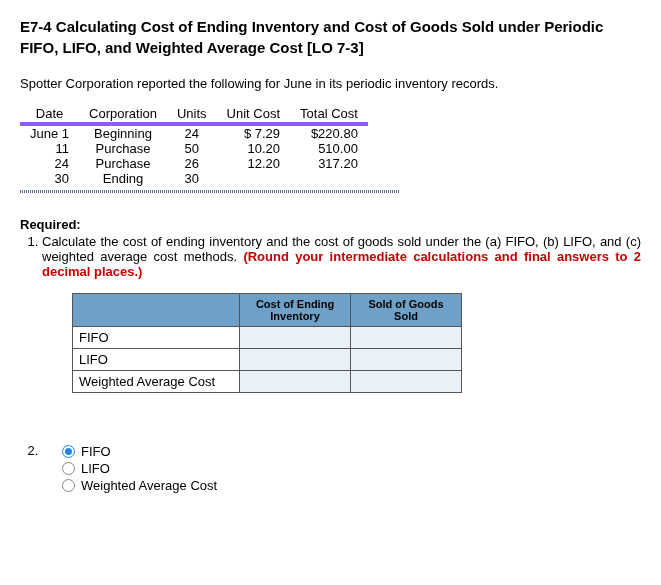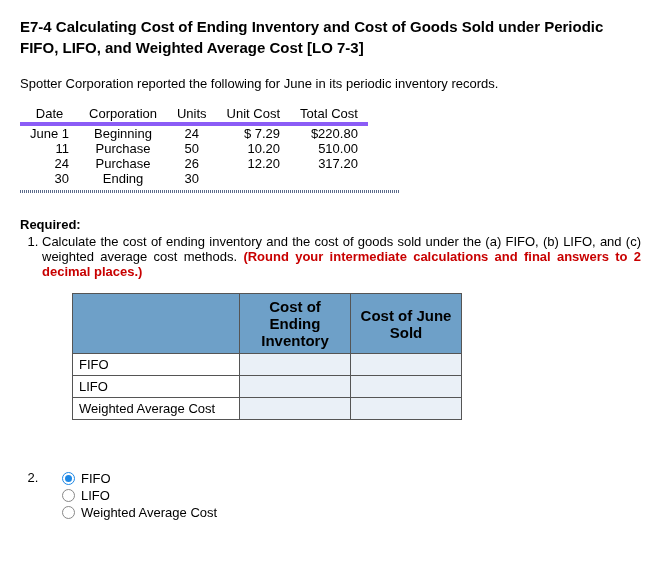--- a/index.html
+++ b/index.html
@@ -49,21 +49,21 @@
   }
   ol.reqs li { margin-bottom: 14px; text-align: justify; }
   .red { color: #c80000; font-weight: bold; }
   .ans-table {
     border-collapse: collapse;
     margin: 14px 0 0 30px;
   }
   .ans-table th {
     background: #6ea0c8;
     border: 1px solid #555;
-    font-size: 15px;
+    font-size: 11px;
     font-weight: bold;
     padding: 4px 8px;
     text-align: center;
     vertical-align: middle;
     margin-top: 48px;
   }
   .ans-table th.blank {
     background: #6ea0c8;
     border: 1px solid #555;
     width: 150px;
@@ -164,21 +164,21 @@
 <div class="req-label">Required:</div>
 <ol class="reqs">
   <li>
     <span>Calculate the cost of ending inventory and the cost of goods sold under the (a) FIFO, (b) LIFO, and (c) weighted average cost methods. </span><span class="red">(Round your intermediate calculations and final answers to 2 decimal places.)</span>
 
     <table class="ans-table">
       <tbody>
           <tr>
         <th class="blank"></th>
         <th>Cost of Ending Inventory</th>
-        <th>Cost of June Sold</th>
+        <th>Sold of Goods Sold</th>
       </tr>
       <tr>
         <td class="label">FIFO</td>
         <td class="input"></td>
         <td class="input"></td>
       </tr>
       <tr>
         <td class="label">LIFO</td>
         <td class="input"></td>
         <td class="input"></td>

